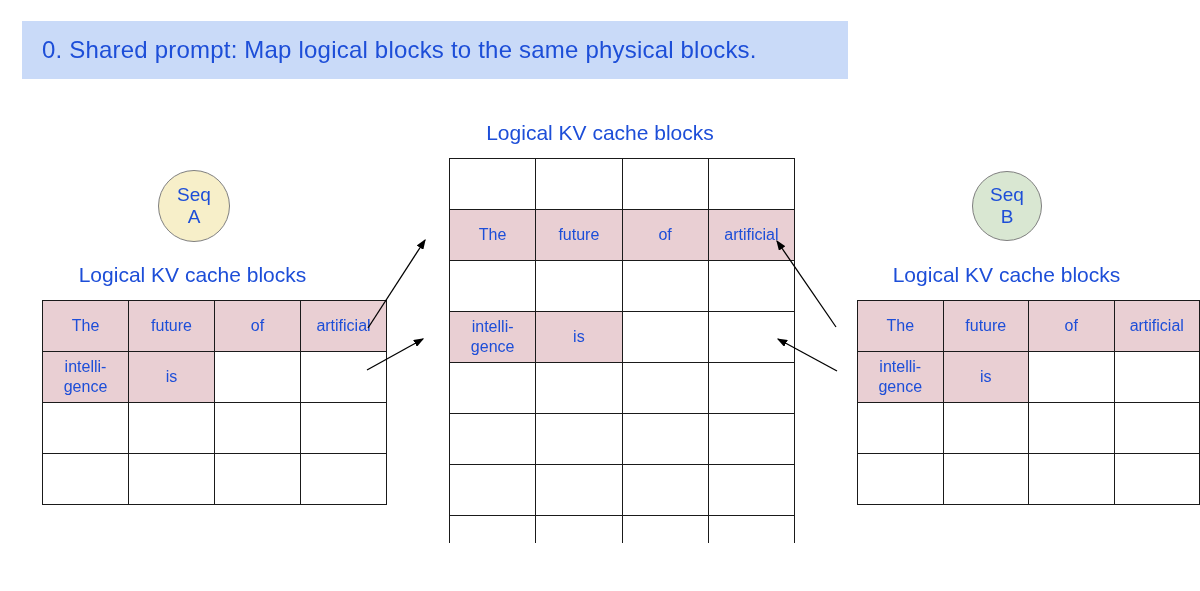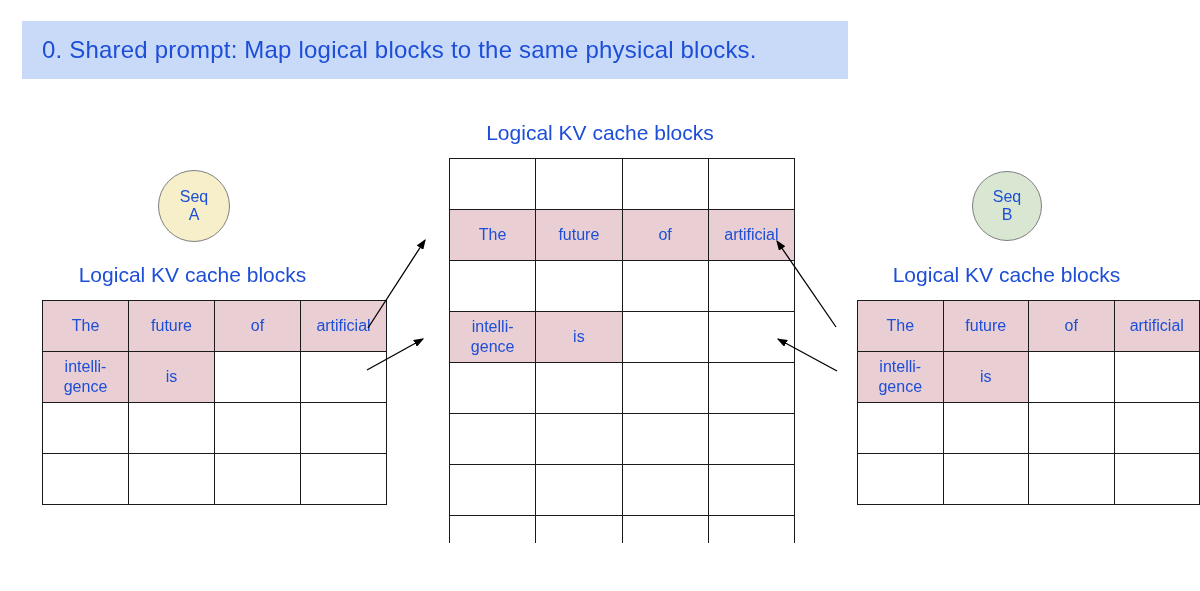--- a/index.html
+++ b/index.html
@@ -36,21 +36,21 @@
   #logical-b-label { left: 835px; top: 262px; width: 343px; }
 
   .seq-circle {
     position: absolute;
     border-radius: 50%;
     border: 1.5px solid #7f7f7f;
     display: flex;
     align-items: center;
     justify-content: center;
     text-align: center;
-    font-size: 16px;
+    font-size: 19px;
     line-height: 1.15;
     white-space: pre-line;
     box-sizing: border-box;
   }
   #seq-a { left: 158px; top: 170px; width: 72px; height: 72px; background: var(--seq-a-bg, #f7efc9); }
   #seq-b { left: 972px; top: 171px; width: 70px; height: 70px; background: var(--seq-b-bg, #d9e7d2); }
 
   table.blocks-table {
     position: absolute;
     border-collapse: collapse;

